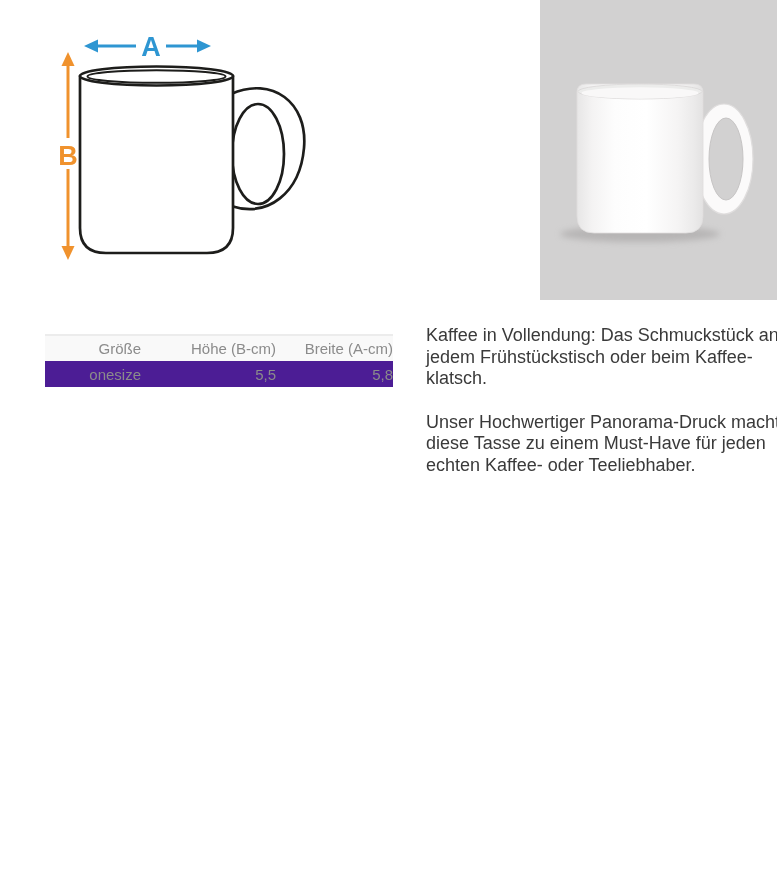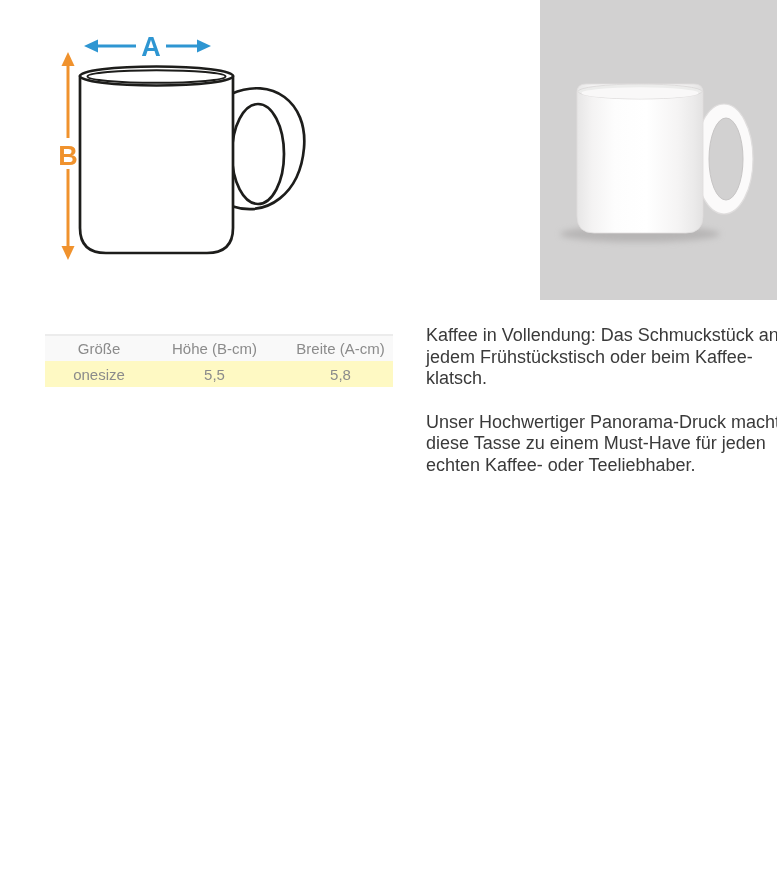--- a/index.html
+++ b/index.html
@@ -38,28 +38,28 @@
     position: absolute;
     left: 45px; top: 334px;
     width: 348px;
     border-collapse: collapse;
     font-size: 15px;
     color: #8b8b8b;
     border-top: 2px solid #ececec;
   }
   .size-table th, .size-table td {
     font-weight: normal;
-    text-align: center;
+    text-align: right;
     padding: 0 0 0 12px;
     height: 26px;
     vertical-align: middle;
     white-space: nowrap;
   }
   .size-table thead tr { background: #f9f9f9; }
-  .size-table tbody tr { background: #fef9c3; }
+  .size-table tbody tr { background: #4c1d95; }
   .col-size   { width: 96px; }
   .col-height { width: 135px; }
   .col-width  { width: 117px; }
 
   
   .description {
     position: absolute;
     left: 426px; top: 325px;
     width: 350px;
     font-size: 18px;

